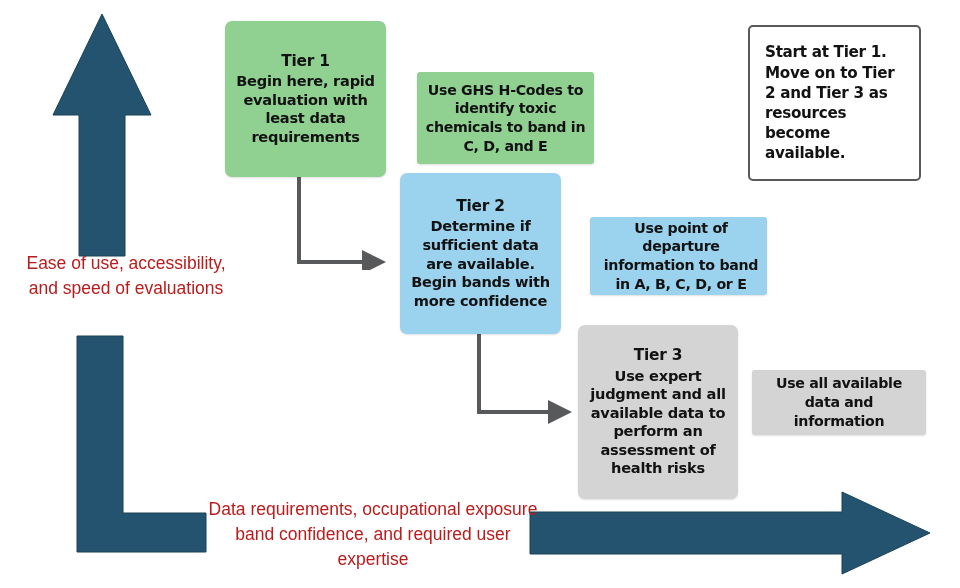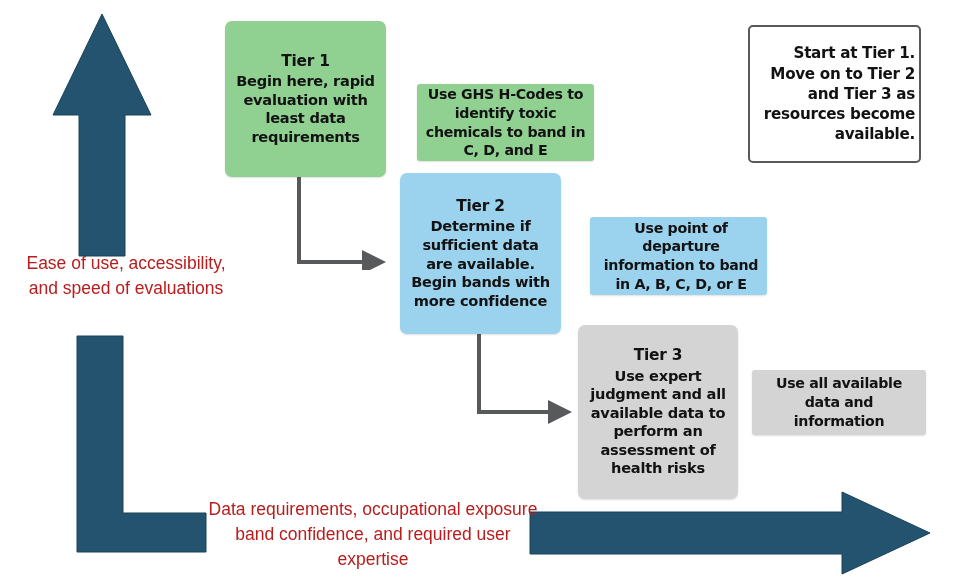--- a/index.html
+++ b/index.html
@@ -91,36 +91,36 @@
     padding: 4px 7px;
     box-shadow: 0 1px 2px rgba(0,0,0,0.13);
   }
 
   
   #start-note {
     position: absolute;
     left: 748px;
     top: 25px;
     width: 173px;
-    height: 138px;
+    height: 156px;
     box-sizing: border-box;
     background: #ffffff;
     border: 2px solid #58595b;
     border-radius: 5px;
     display: flex;
     align-items: center;
     justify-content: center;
-    text-align: right;
+    text-align: left;
     color: #121212;
     font-family: "DejaVu Sans", sans-serif;
     font-size: 15.2px;
     line-height: 1.33;
     font-weight: 600;
     letter-spacing: -0.3px;
-    padding: 3px 4px;
+    padding: 3px 15px;
   }
   #start-note b { font-weight: bold; }
 
   
   .connector { position: absolute; }
 </style>
 </head>
 <body>
 
 <div id="canvas">
@@ -159,21 +159,21 @@
   <div class="tier-box blue-fill" id="tier-2" style="left:400px; top:173px; width:161px; height:161px;">
     <div class="tier-title">Tier 2</div>
     <div class="tier-body">Determine if sufficient data are available. Begin bands with more confidence</div>
   </div>
 
   <div class="tier-box gray-fill" id="tier-3" style="left:578px; top:325px; width:160px; height:174px;">
     <div class="tier-title">Tier 3</div>
     <div class="tier-body">Use expert judgment and all available data to perform an assessment of health risks</div>
   </div>
 
-  <div class="note-box green-fill" id="note-1" style="left:417px; top:84px; width:177px; height:77px;">
+  <div class="note-box green-fill" id="note-1" style="left:417px; top:72px; width:177px; height:92px;">
     <div>Use GHS H-Codes to identify toxic chemicals to band in C, D, and E</div>
   </div>
 
   <div class="note-box blue-fill" id="note-2" style="left:590px; top:217px; width:177px; height:78px;padding-left:12px;">
     <div>Use point of departure information to band in A, B, C, D, or E</div>
   </div>
 
   <div class="note-box gray-fill" id="note-3" style="left:752px; top:370px; width:174px; height:65px;">
     <div>Use all available data and information</div>
   </div>

